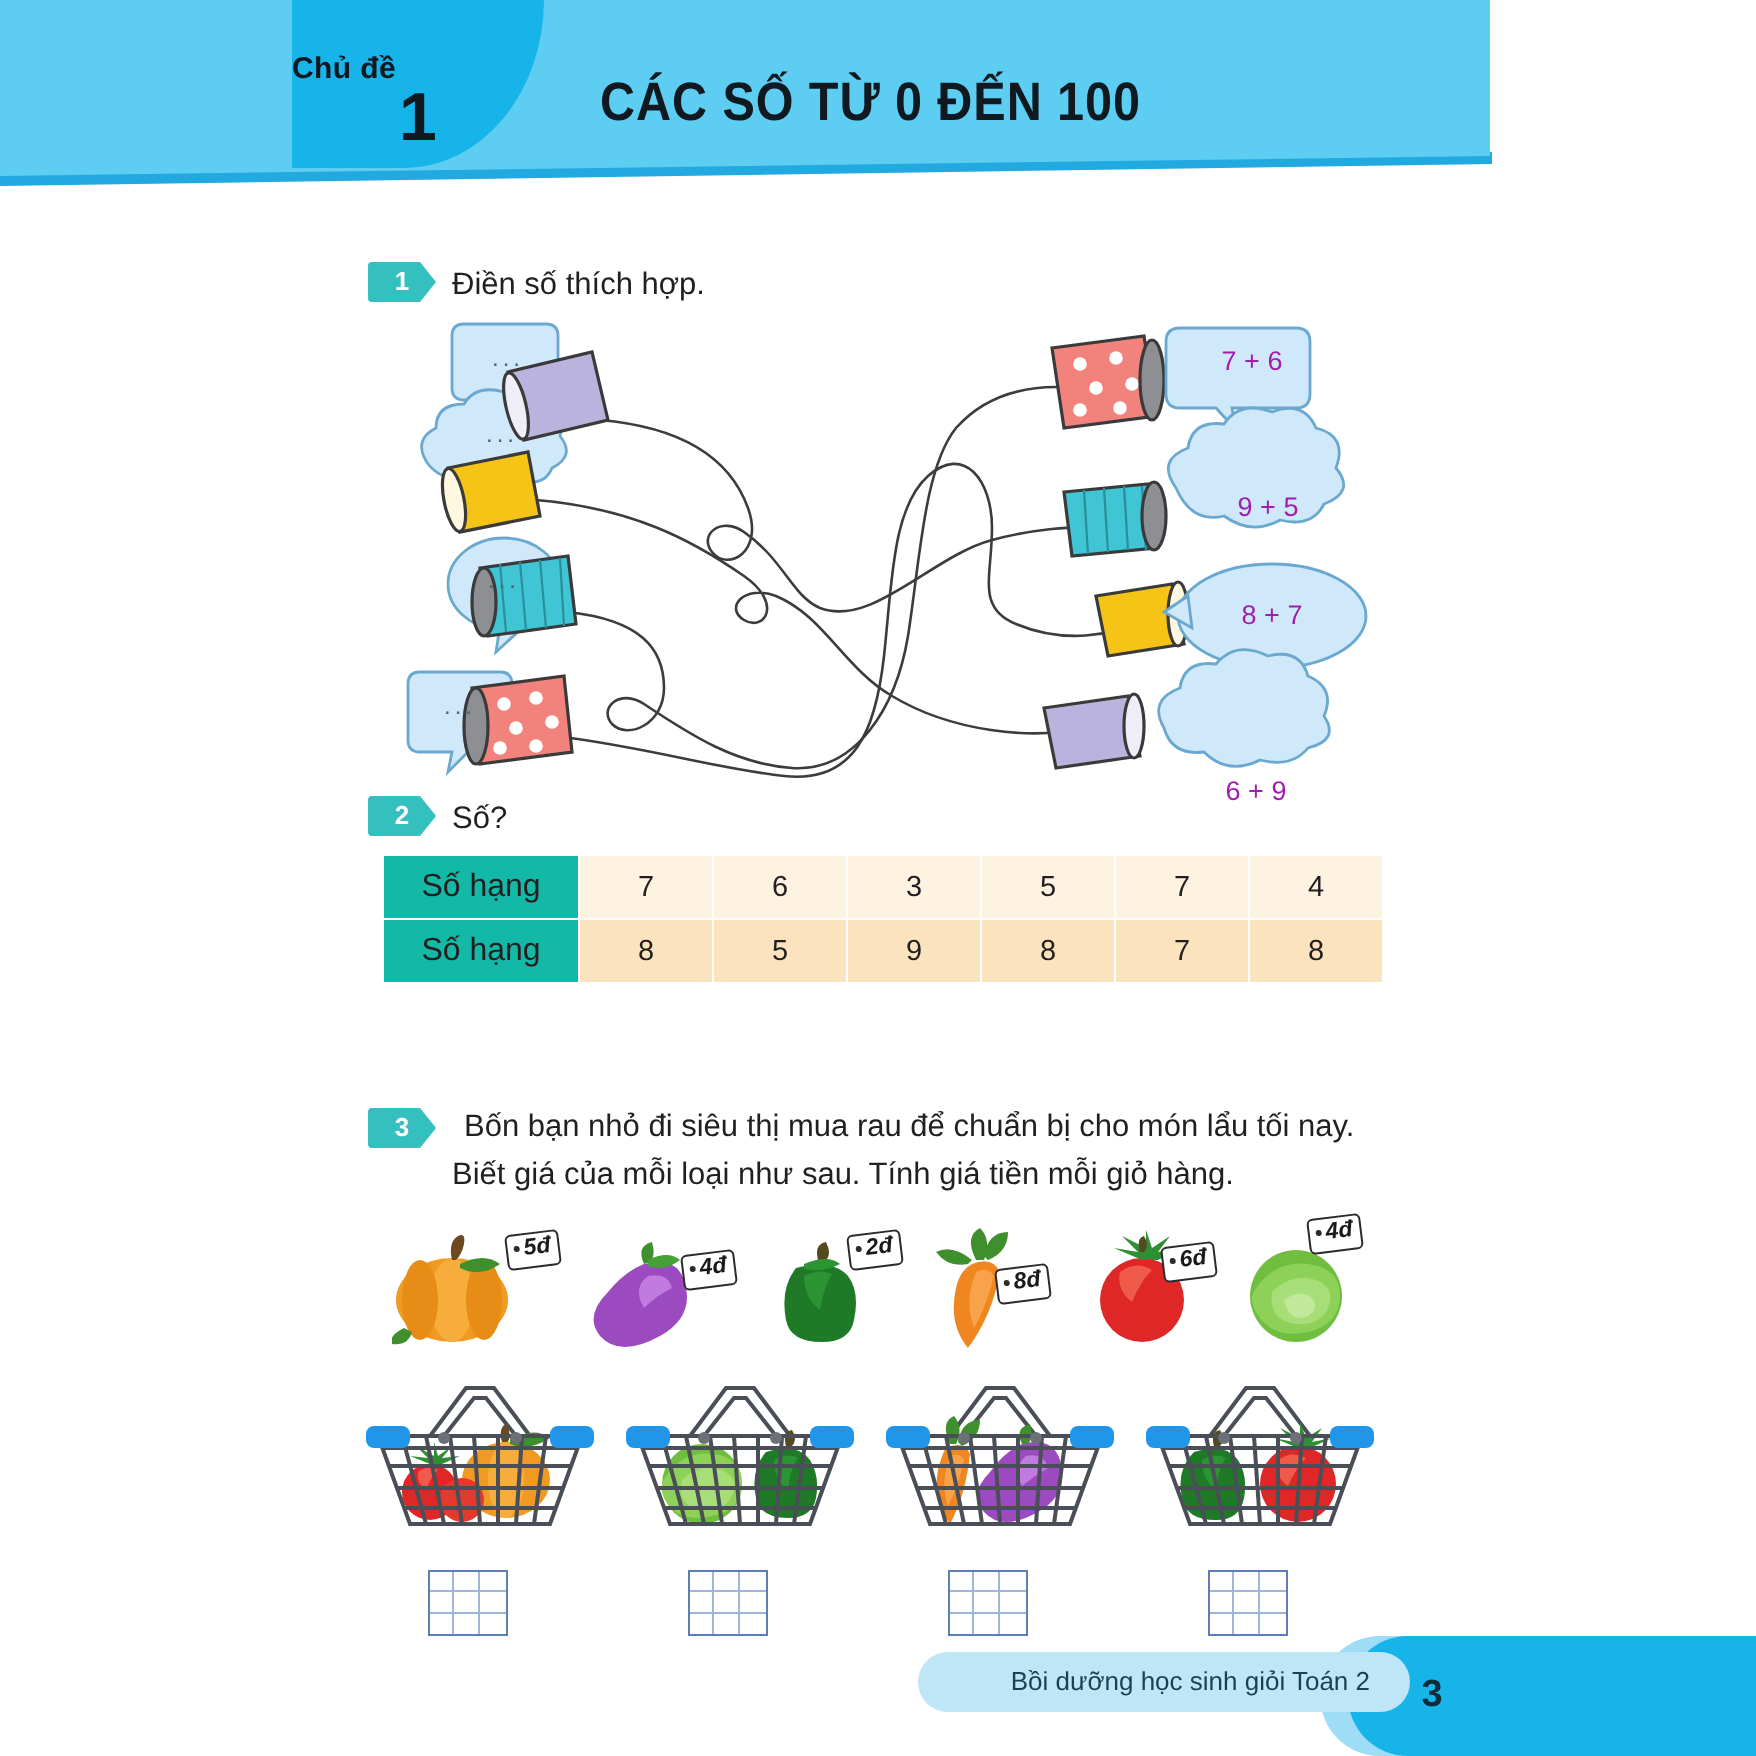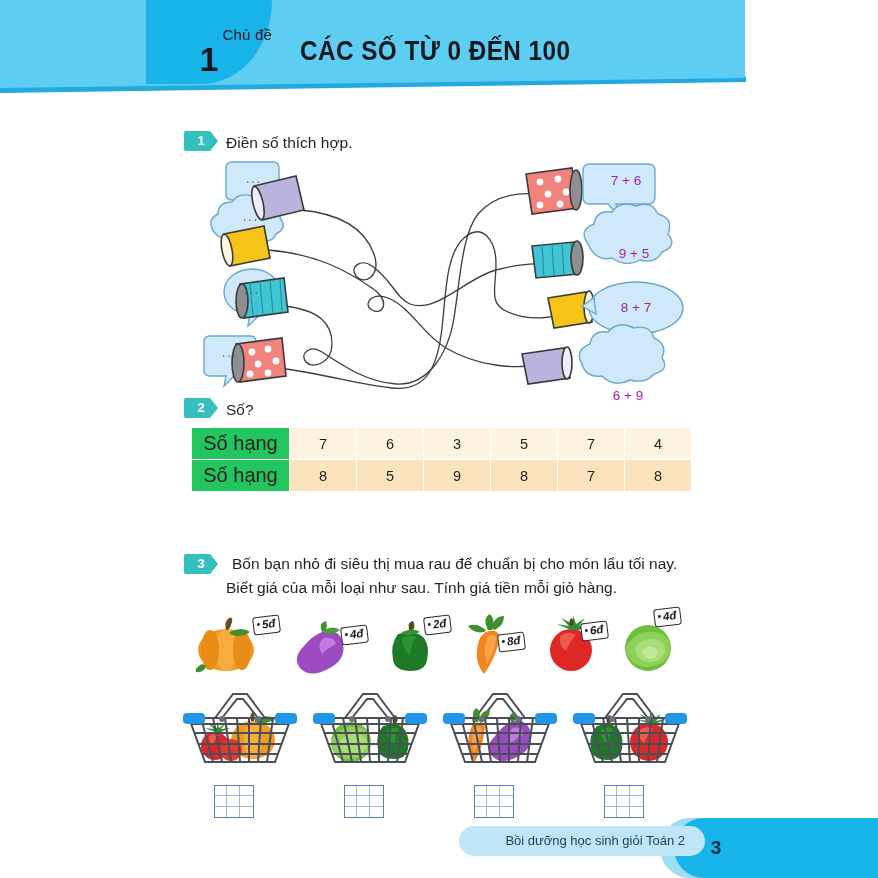--- a/index.html
+++ b/index.html
@@ -19,22 +19,22 @@
   .banner-underline{
     position:absolute;left:0;top:0;width:748px;height:93px;
     background:#22a9e0;
     clip-path:polygon(0 86px, 746px 76px, 746px 82px, 0 93px);
   }
   .topic-block{
     position:absolute;left:146px;top:0;width:126px;height:84px;
     background:#17b4ea;border-bottom-right-radius:70px 84px;
   }
   .topic-label{
-    position:absolute;left:146px;top:26px;width:126px;text-align:right;
-    font-size:15px;font-weight:normal;color:#101820;letter-spacing:.2px;
+    position:absolute;left:146px;top:26px;width:126px;text-align:left;
+    font-size:15px;font-weight:bold;color:#101820;letter-spacing:.2px;
   }
   .topic-number{
     position:absolute;left:146px;top:42px;width:126px;text-align:center;
     font-size:34px;font-weight:bold;color:#101820;line-height:1;
   }
   .header-title{
     position:absolute;left:300px;top:36px;
     font-size:27px;font-weight:bold;color:#101820;
     letter-spacing:.5px;
     transform:scaleX(.9);transform-origin:left center;
@@ -58,21 +58,21 @@
   }
   .dots{letter-spacing:2px;font-size:12px;color:#4a6472;}
 
   
   .tbl{position:absolute;left:191px;top:427px;border-collapse:collapse;}
   .tbl td{
     height:31px;font-size:14.5px;color:#231f20;text-align:center;
     border:1.5px solid #ffffff;padding:0;
   }
   .tbl td.hd{
-    width:97px;background:#22c55e;font-size:20px;color:#231f20;
+    width:97px;background:#14b8a6;font-size:16px;color:#231f20;
   }
   .tbl td.c-a{width:66px;background:#fdf3e0;}
   .tbl td.c-b{width:66px;background:#fbe3bd;}
 
   
   .veg-row{position:absolute;left:196px;top:608px;width:500px;height:66px;}
   .tag{
     position:absolute;border:1.6px solid #2b2b2b;background:#fff;border-radius:3px;
     font-size:11.5px;font-weight:bold;color:#1a1a1a;text-align:center;
     padding:0 4px 1px 8px;line-height:15px;height:15px;

